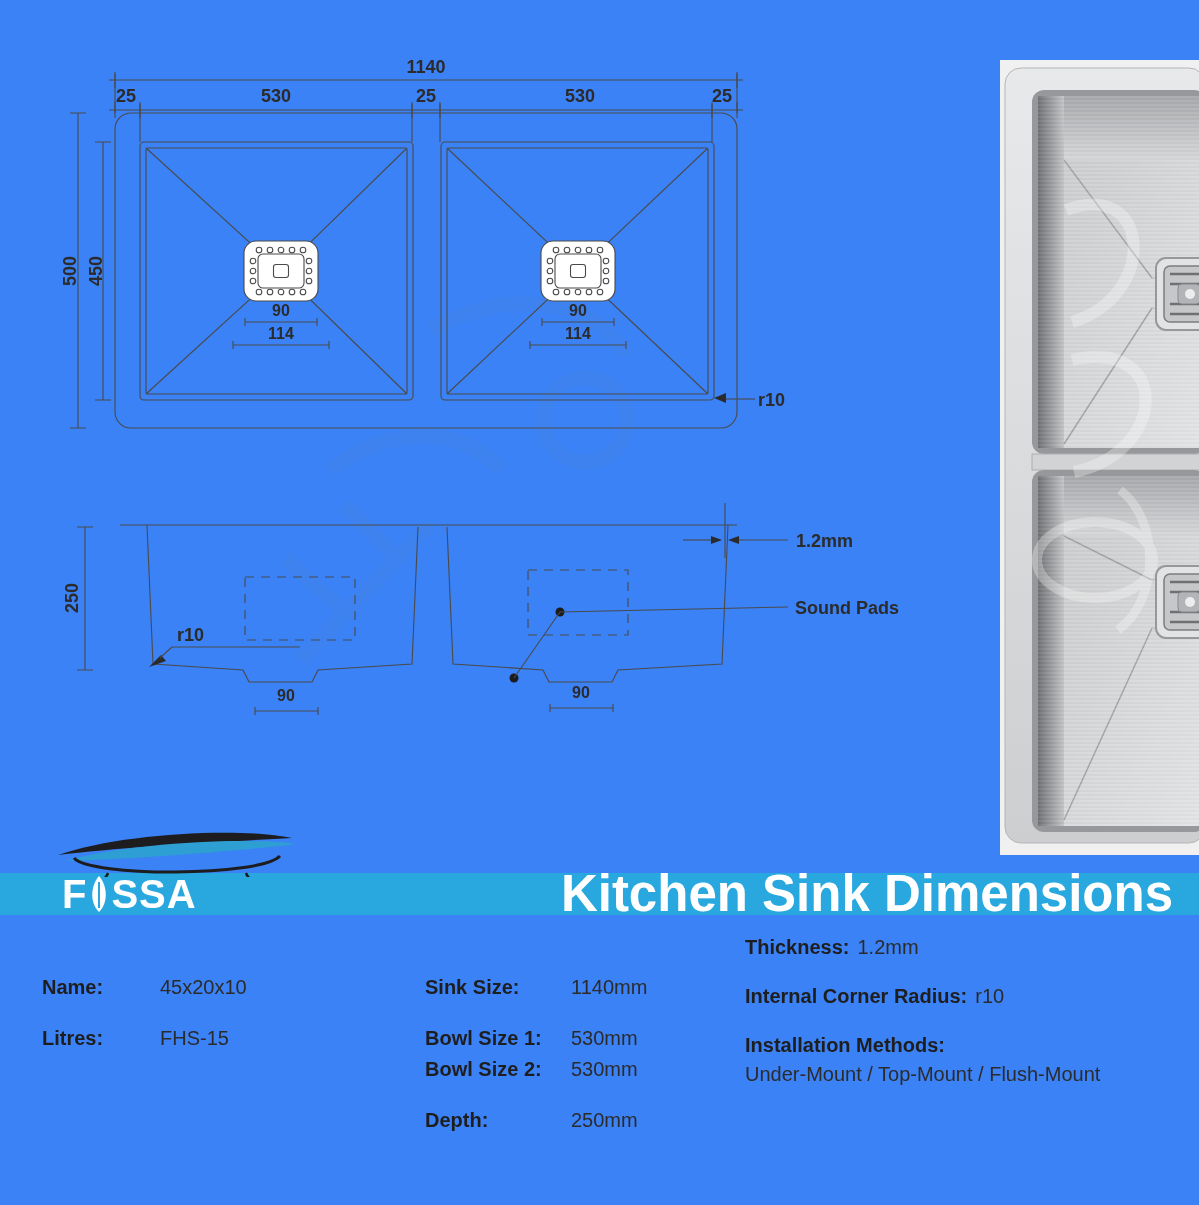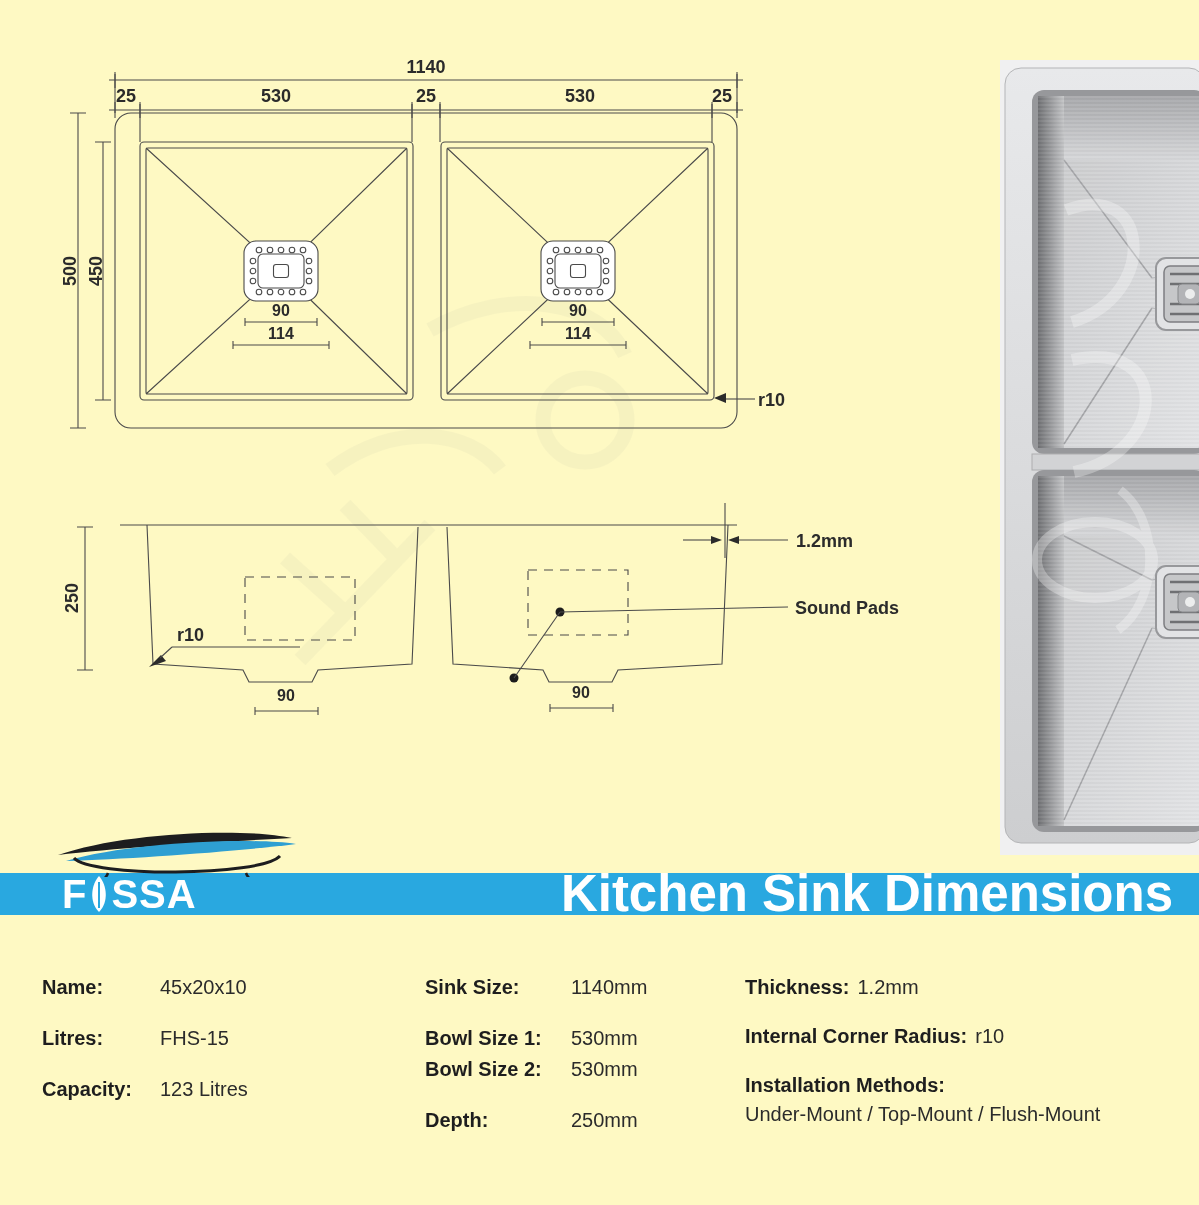--- a/index.html
+++ b/index.html
@@ -1,37 +1,37 @@
 <!DOCTYPE html>
 <html><head>
 <meta charset="utf-8">
 <style>
   html,body{margin:0;padding:0;background:#ffffff;}
-  .page{position:relative;width:1199px;height:1205px;background:#fef9c3;overflow:hidden;
+  .page{position:relative;width:1199px;height:1205px;background:#3b82f6;overflow:hidden;
         font-family:"Liberation Sans", sans-serif;color:#2b2b2b;}
   svg text{font-family:"Liberation Sans", sans-serif;fill:#2b2b2b;}
   .dim{font-weight:bold;font-size:18px;}
   .dimsm{font-weight:bold;font-size:16px;}
   .drawing-svg{position:absolute;left:0;top:0;}
   .photo-svg{position:absolute;left:1000px;top:60px;}
   .banner{position:absolute;left:0;top:873px;width:1199px;height:42px;}
   .brand{position:absolute;left:62px;top:-4px;height:50px;display:flex;align-items:center;
          color:#ffffff;font-weight:bold;font-size:40px;letter-spacing:1px;}
   .brand .leaf{margin:0 1px;}
   .tub{position:absolute;left:50px;top:-44px;}
   .banner-title{position:absolute;right:26px;top:0;height:42px;line-height:42px;
                 color:#ffffff;font-weight:bold;font-size:51px;letter-spacing:0px;}
   .specs{position:absolute;font-size:20px;}
   .spec-row{display:flex;margin-bottom:28px;}
   .spec-row .lbl{font-weight:bold;color:#1e1e1e;flex:none;}
   .col-left{left:42px;top:976px;}
   .col-left .lbl{width:118px;}
   .col-mid{left:425px;top:976px;}
   .col-mid .lbl{width:146px;}
-  .col-right{left:745px;top:976px;}
+  .col-right{left:745px;top:936px;}
   .col-right .spec-row{margin-bottom:26px;}
   .col-right .lbl{margin-right:8px;}
   .tight{margin-bottom:8px;}
   .mt{margin-top:23px;}
   .install-val{margin-top:-20px;}
 </style>
 </head>
 <body>
 
 <div class="page">
@@ -286,24 +286,20 @@
 
   <div class="specs col-left">
     <div class="spec-row">
       <span class="lbl">Name:</span>
       <span class="val">45x20x10</span>
     </div>
     <div class="spec-row">
       <span class="lbl">Litres:</span>
       <span class="val">FHS-15</span>
     </div>
-    <div class="spec-row">
-      <span class="lbl">Capacity:</span>
-      <span class="val">123 Litres</span>
-    </div>
   </div>
 
   <div class="specs col-mid">
     <div class="spec-row">
       <span class="lbl">Sink Size:</span>
       <span class="val">1140mm</span>
     </div>
     <div class="spec-row tight">
       <span class="lbl">Bowl Size 1:</span>
       <span class="val">530mm</span>

